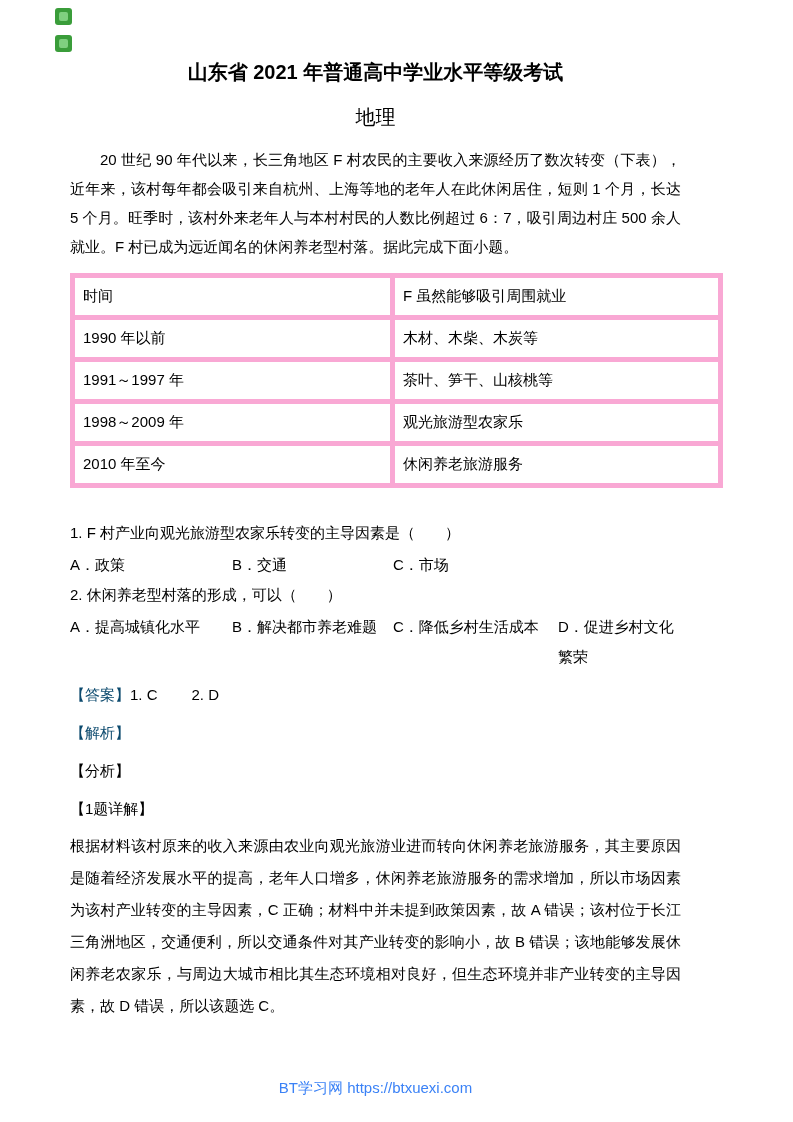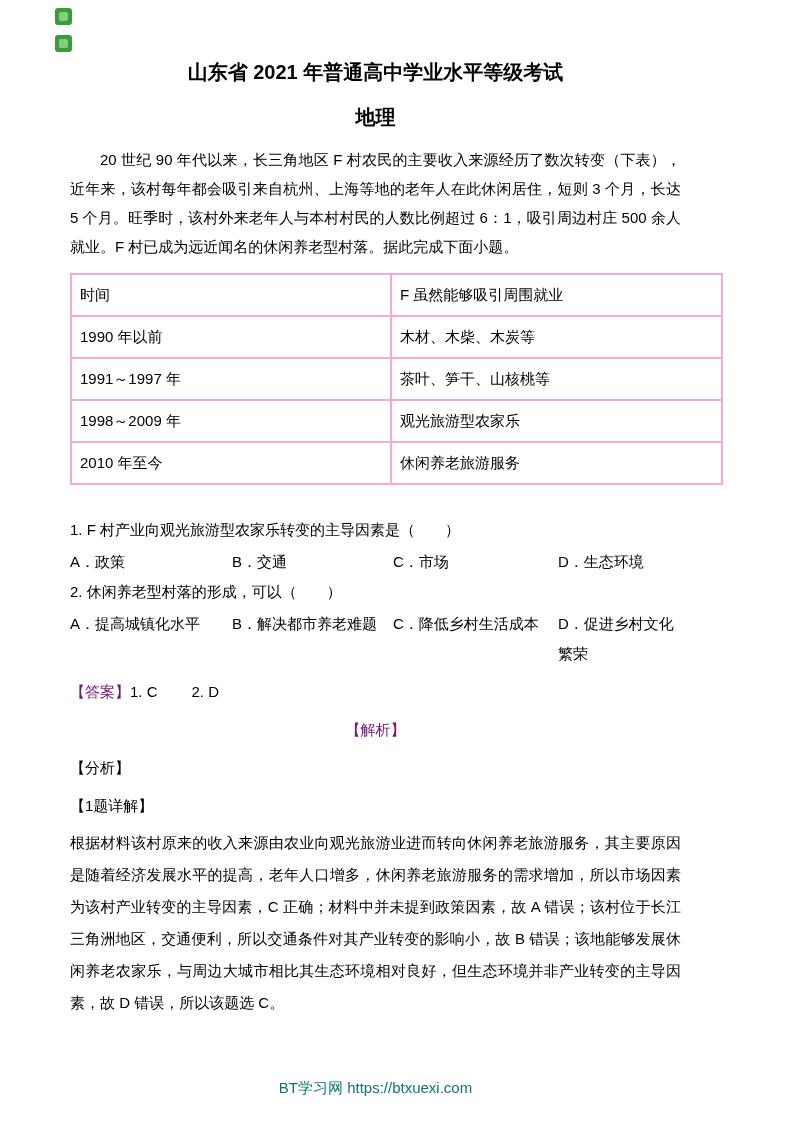--- a/index.html
+++ b/index.html
@@ -42,21 +42,21 @@
     border-radius: 2px;
   }
   .title {
     text-align: center;
     font-weight: bold;
     font-size: 20px;
     line-height: 1.4;
   }
   .subtitle {
     text-align: center;
-    font-weight: bold;
+    font-weight: normal;
     font-size: 20px;
     margin-top: 18px;
   }
   .section-heading {
     font-weight: bold;
     font-size: 16px;
     margin-top: 26px;
   }
   .intro {
     margin-top: 14px;
@@ -65,21 +65,21 @@
     text-align: justify;
     text-indent: 2em;
   }
   table.income-table {
     margin-top: 12px;
     border-collapse: collapse;
     width: 653px;
     font-size: 15px;
   }
   table.income-table td {
-    border: 2px solid #f9a8d4;
+    border: 5px solid #f9a8d4;
     height: 42px;
     padding: 6px 8px;
     vertical-align: middle;
   }
   table.income-table td.col-time { width: 320px; }
   .question-block { margin-top: 30px; }
   .question-stem {
     font-size: 15px;
     line-height: 30px;
   }
@@ -88,59 +88,59 @@
     grid-template-columns: 162px 161px 165px 1fr;
     font-size: 15px;
     line-height: 30px;
     margin-top: 2px;
   }
   .answer-line {
     margin-top: 8px;
     font-size: 15px;
     line-height: 30px;
   }
-  .blue { color: #701a75; text-align: center; }
+  .blue { color: #0c4a6e; }
   .answer-item { margin-right: 6px; }
   .answer-gap { display: inline-block; width: 28px; }
   .label-line {
     font-size: 15px;
     line-height: 30px;
     margin-top: 8px;
   }
   .detail-para {
     font-size: 15px;
     line-height: 32px;
     text-align: justify;
     margin-top: 6px;
   }
   .footer-watermark {
     position: absolute;
     left: 0;
     right: 0;
     bottom: 24px;
     text-align: center;
-    color: #0f766e;
+    color: #3b82f6;
     font-size: 15px;
   }
 </style>
 </head>
 <body>
 
 <div class="page">
 
   <div class="corner-icons">
     <div class="green-icon"></div>
     <div class="green-icon"></div>
   </div>
 
   <div class="title">山东省 2021 年普通高中学业水平等级考试</div>
   <div class="subtitle">地理</div>
 
 
-  <p class="intro">20 世纪 90 年代以来，长三角地区 F 村农民的主要收入来源经历了数次转变（下表），近年来，该村每年都会吸引来自杭州、上海等地的老年人在此休闲居住，短则 3 个月，长达 5 个月。旺季时，该村外来老年人与本村村民的人数比例超过 6：1，吸引周边村庄 500 余人就业。F 村已成为远近闻名的休闲养老型村落。据此完成下面小题。</p>
+  <p class="intro">20 世纪 90 年代以来，长三角地区 F 村农民的主要收入来源经历了数次转变（下表），近年来，该村每年都会吸引来自杭州、上海等地的老年人在此休闲居住，短则 1 个月，长达 5 个月。旺季时，该村外来老年人与本村村民的人数比例超过 6：7，吸引周边村庄 500 余人就业。F 村已成为远近闻名的休闲养老型村落。据此完成下面小题。</p>
 
   <table class="income-table">
     <tbody>
       <tr>
         <td class="col-time">时间</td>
         <td>F 虽然能够吸引周围就业</td>
       </tr>
       <tr>
         <td class="col-time">1990 年以前</td>
         <td>木材、木柴、木炭等</td>
@@ -159,21 +159,20 @@
       </tr>
     </tbody>
   </table>
 
   <div class="question-block">
     <div class="question-stem">1. F 村产业向观光旅游型农家乐转变的主导因素是（　　）</div>
     <div class="options-row">
       <span>A．政策</span>
       <span>B．交通</span>
       <span>C．市场</span>
-      <span>D．生态环境</span>
     </div>
   </div>
 
   <div>
     <div class="question-stem">2. 休闲养老型村落的形成，可以（　　）</div>
     <div class="options-row">
       <span>A．提高城镇化水平</span>
       <span>B．解决都市养老难题</span>
       <span>C．降低乡村生活成本</span>
       <span>D．促进乡村文化繁荣</span>

